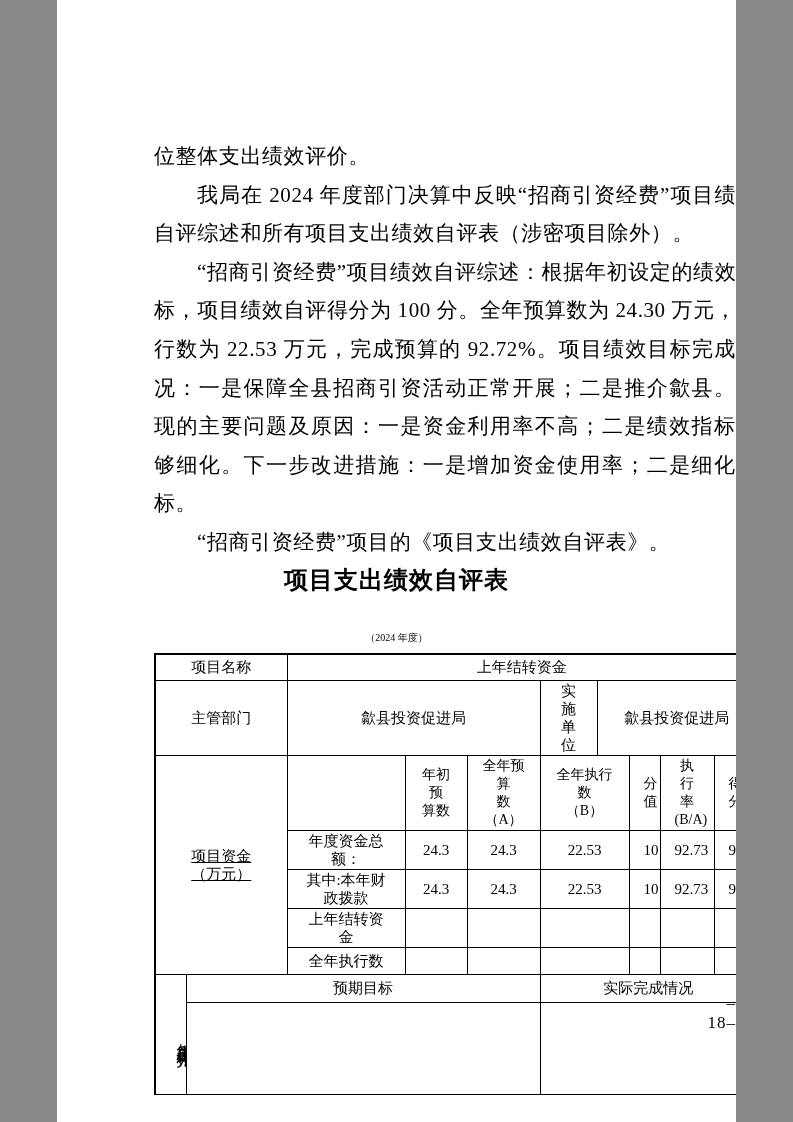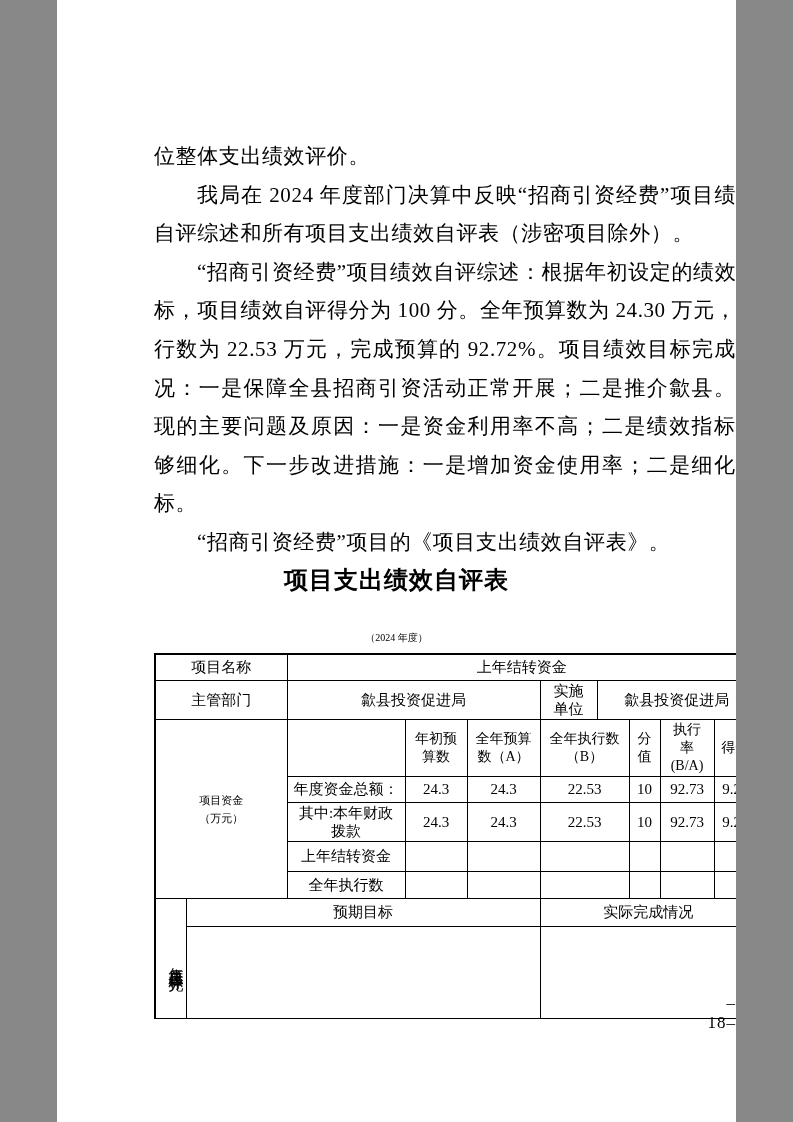--- a/index.html
+++ b/index.html
@@ -45,39 +45,39 @@
     border-collapse:collapse;
     table-layout:fixed;
     border:2px solid #000;
     border-bottom:none;
     font-size:15px;
   }
   table.eval td {
     border:1px solid #000;
     text-align:center;
     vertical-align:middle;
-    padding:1px 6px;
+    padding:1px 14px;
     overflow:hidden;
     line-height:18px;
   }
   tr.r1 { height:26px; }
   tr.r2 { height:36px; }
   tr.r3 { height:37px; }
   tr.r4 { height:26px; }
   tr.r5 { height:35px; }
   tr.r6 { height:30px; }
   tr.r7 { height:27px; }
   tr.r8 { height:28px; }
   tr.r9 { height:92px; }
   td.left  { text-align:left;  padding-left:9px; }
   td.lbl-left  { text-align:left;  padding-left:3px; }
   td.lbl-right { text-align:right; padding-right:3px; }
   td.num-right { text-align:right; padding-right:8px; }
   td.hdr { font-size:14px; line-height:17px; white-space:pre-line; }
-  td.funds-label { white-space:pre-line; line-height:22px; font-size:11px; }
+  td.funds-label { white-space:pre-line; line-height:22px; font-size:15px;text-decoration:underline; }
   td.goal-cell { vertical-align:top; border-bottom:none; }
   .goal-vert {
     writing-mode:vertical-rl;
     text-orientation:upright;
     margin:4px auto 0;
     height:112px;
     font-size:15px;
     letter-spacing:1.5px;
     line-height:27px;
   }

